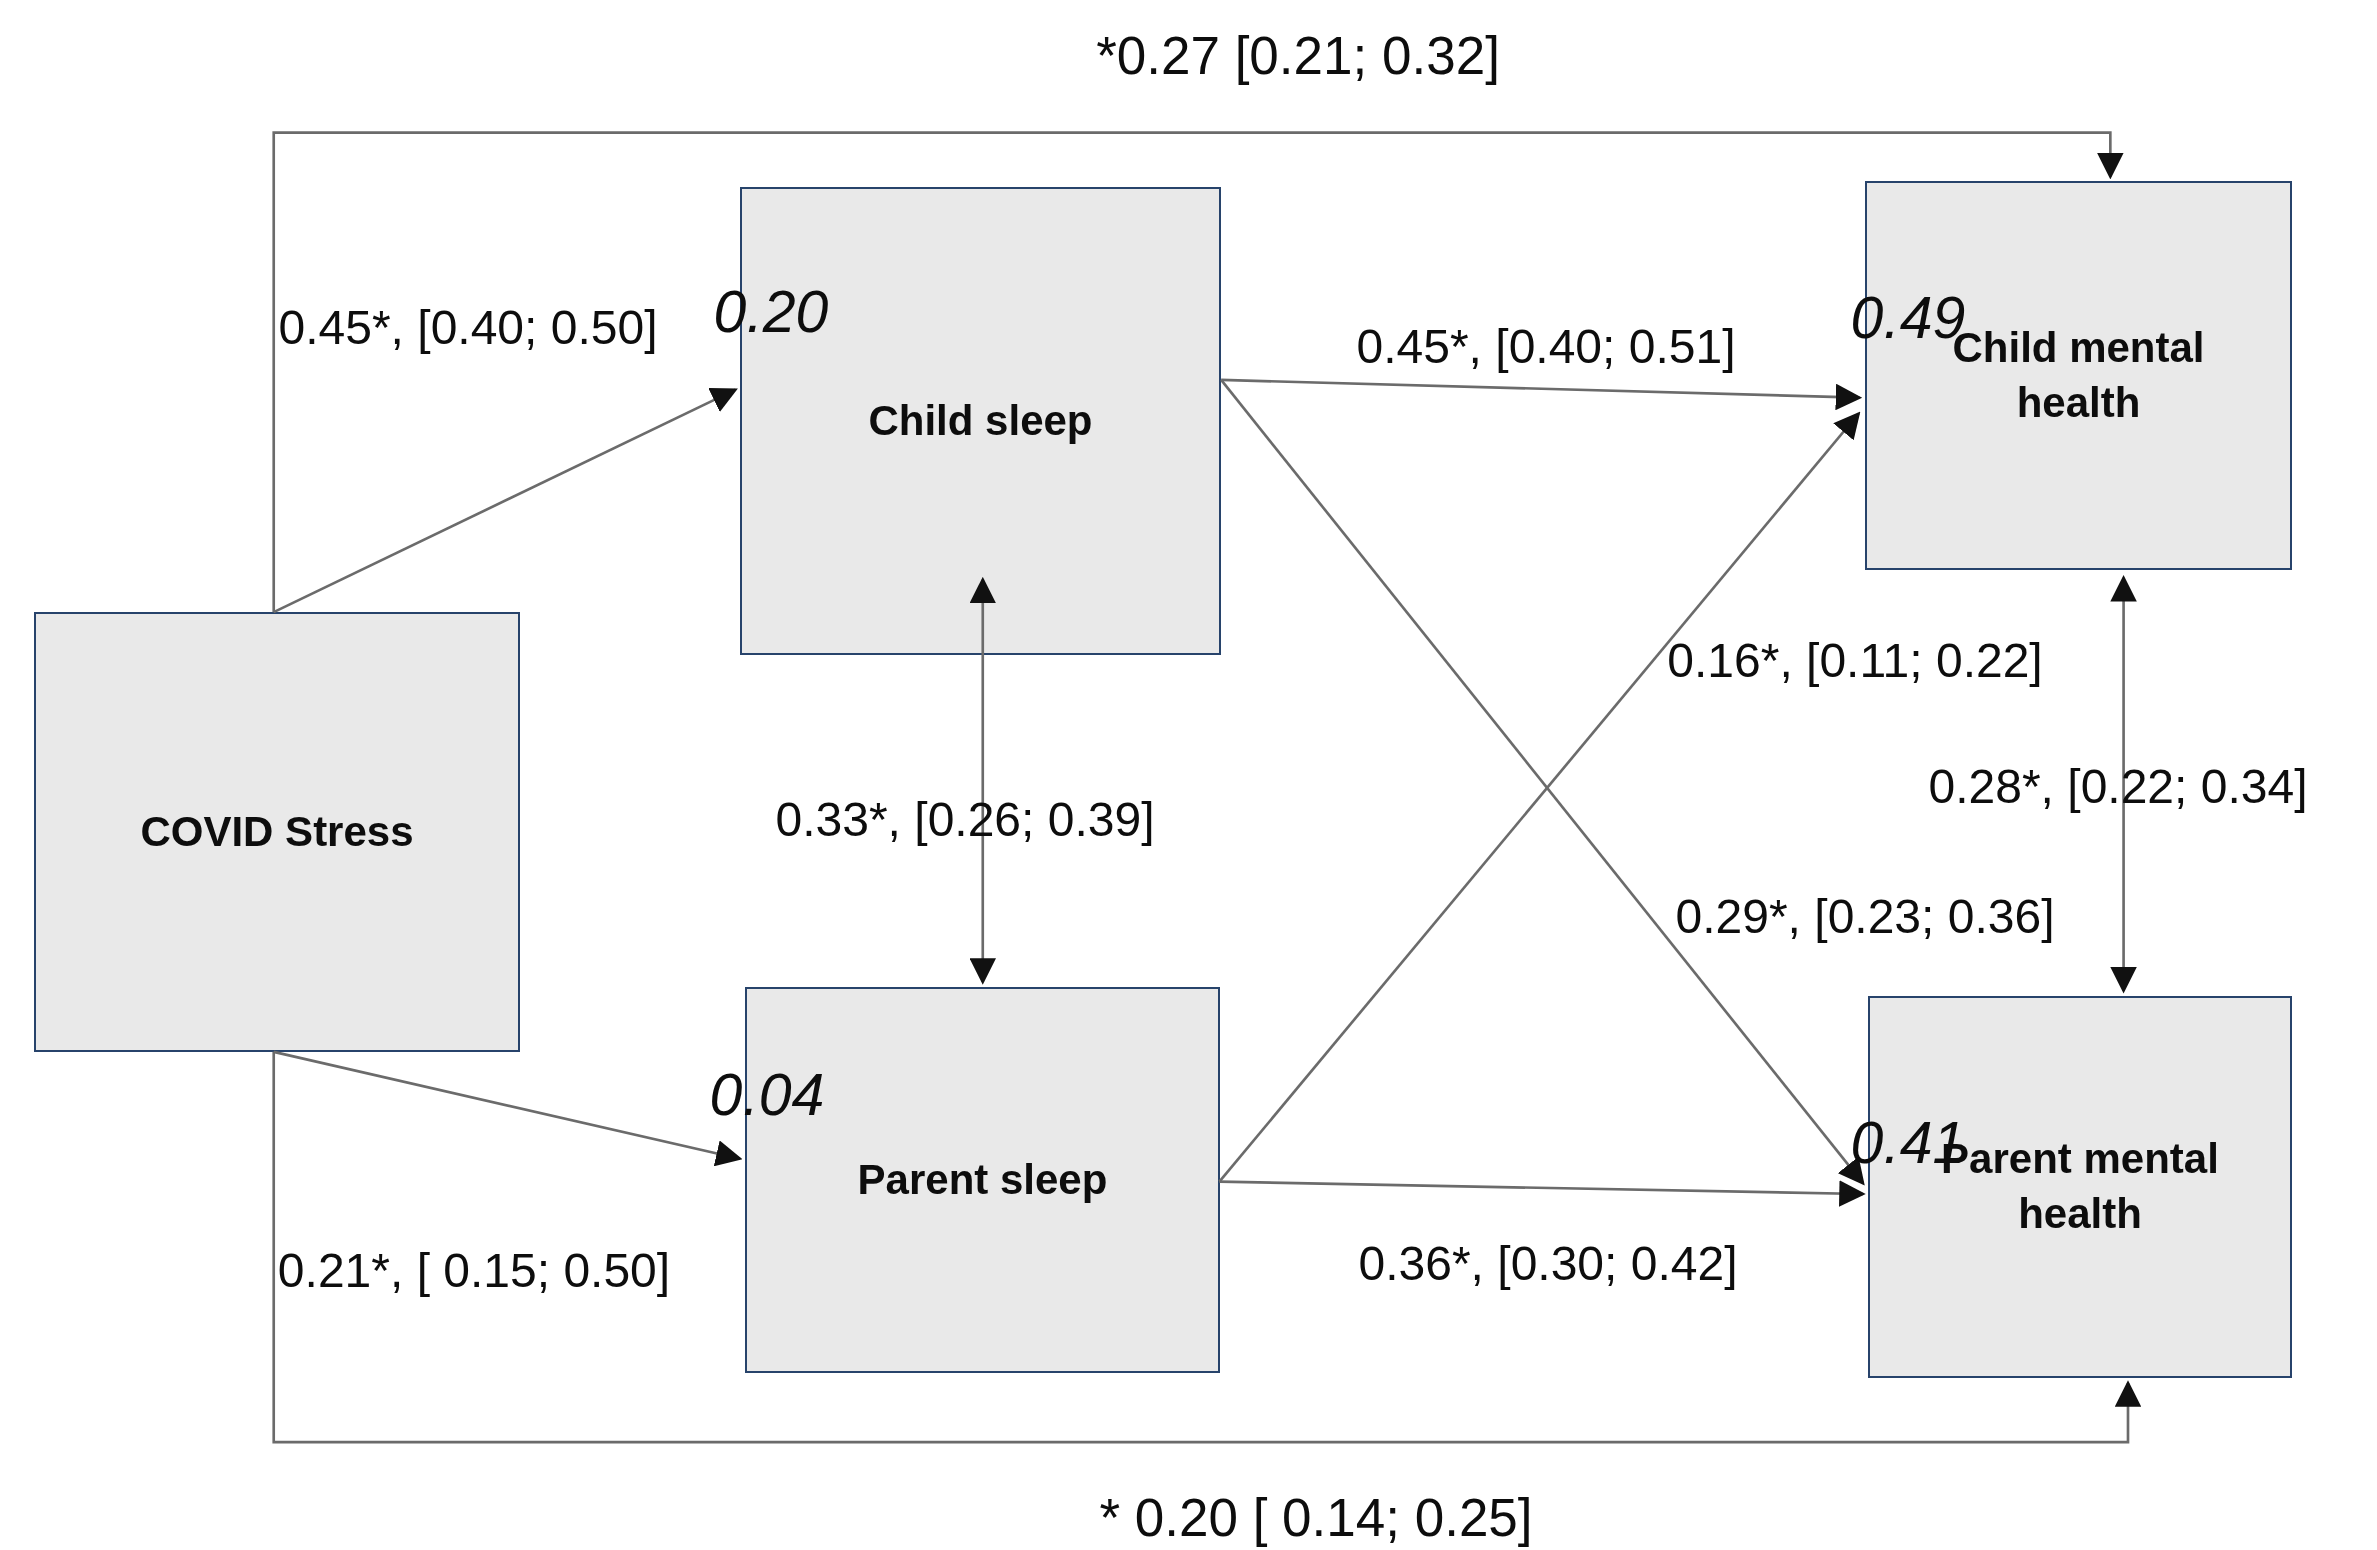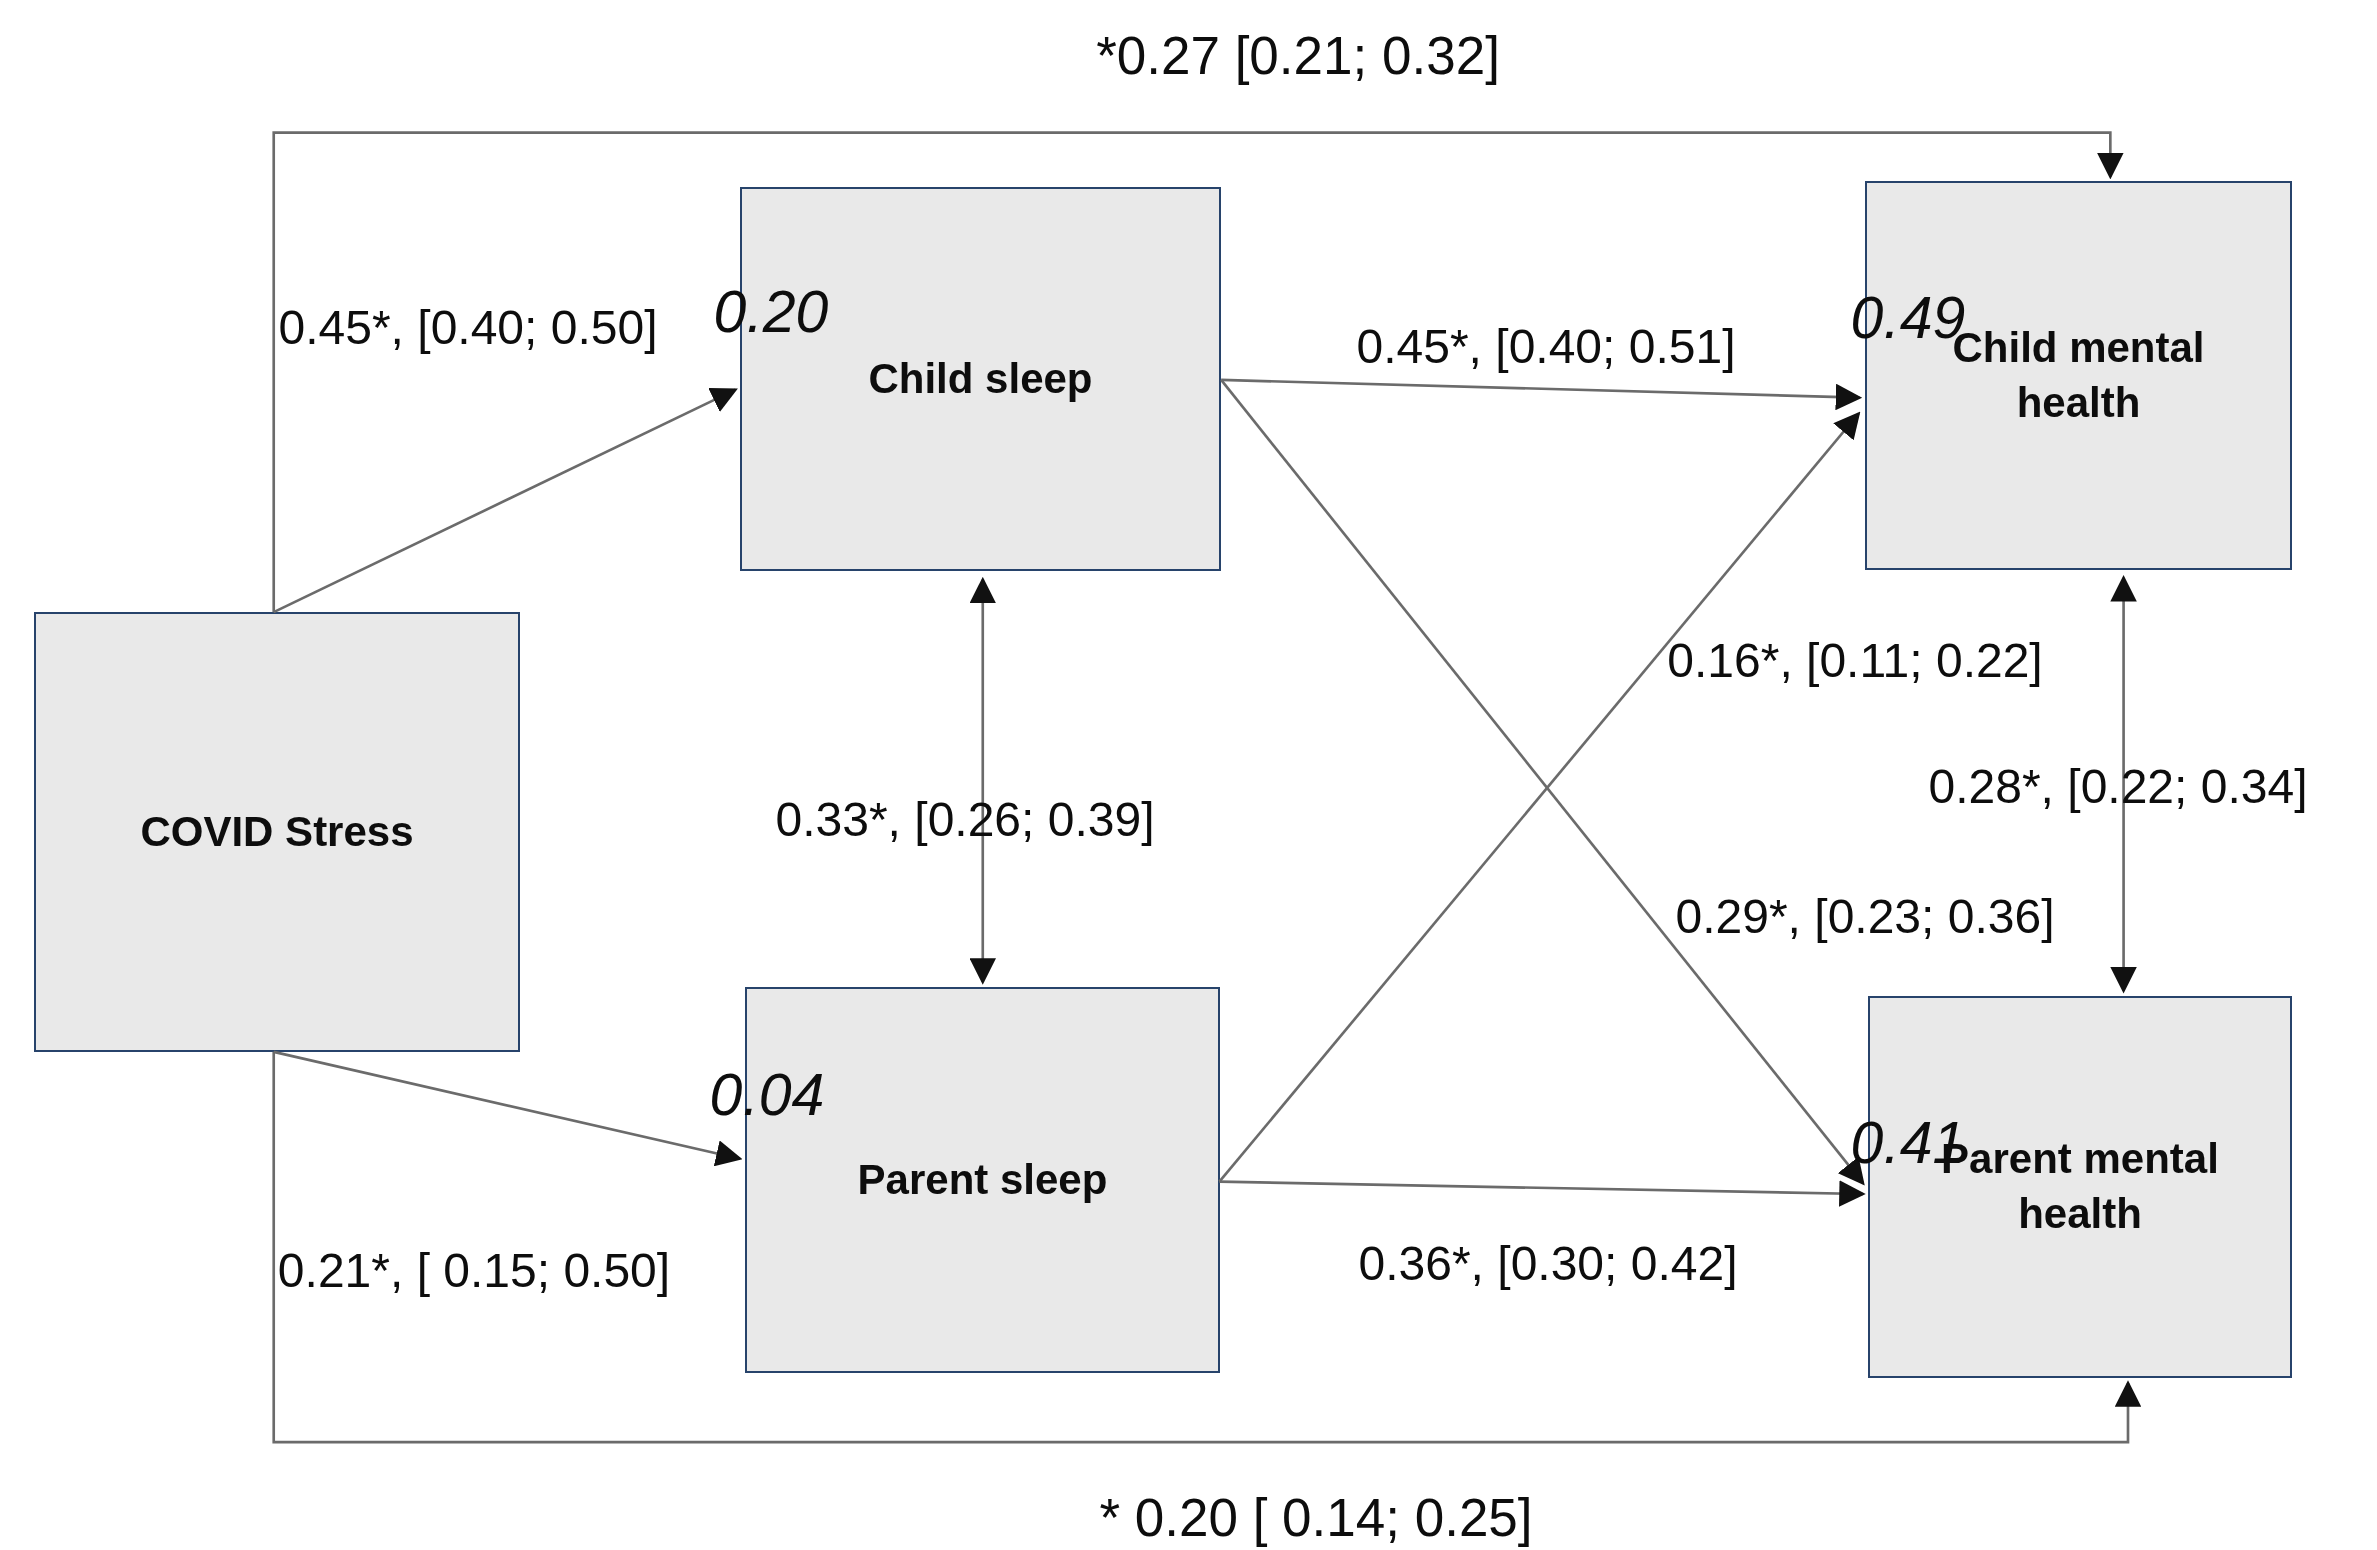--- a/index.html
+++ b/index.html
@@ -93,21 +93,21 @@
 
     <line x1="1113" y1="656" x2="1113" y2="1112" marker-start="url(#arrow)" marker-end="url(#arrow)"></line>
 
     <line x1="2405" y1="654" x2="2405" y2="1122" marker-start="url(#arrow)" marker-end="url(#arrow)"></line>
   </svg>
 
   <div class="node" style="left:34px; top:612px; width:486px; height:440px;">
     <span class="node-label">COVID Stress</span>
   </div>
 
-  <div class="node" style="left:740px; top:187px; width:481px; height:384px;">
+  <div class="node" style="left:740px; top:187px; width:481px; height:468px;">
     <span class="node-label">Child sleep</span>
   </div>
 
   <div class="node" style="left:745px; top:987px; width:475px; height:386px;">
     <span class="node-label">Parent sleep</span>
   </div>
 
   <div class="node" style="left:1868px; top:996px; width:424px; height:382px;">
     <span class="node-label narrow">Parent mental health</span>
   </div>

